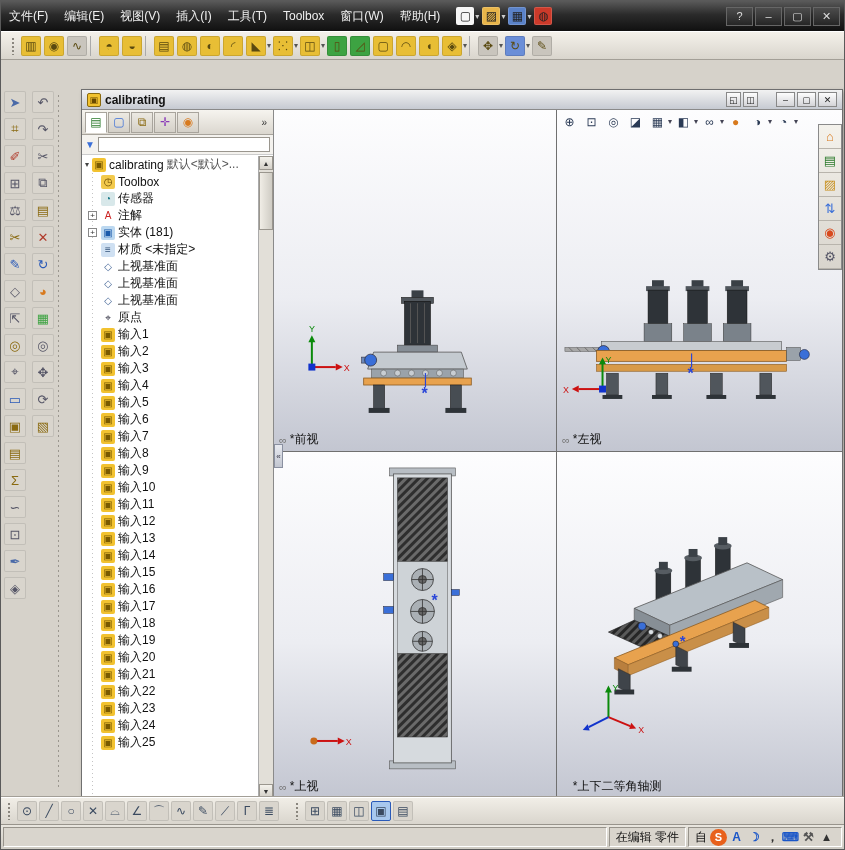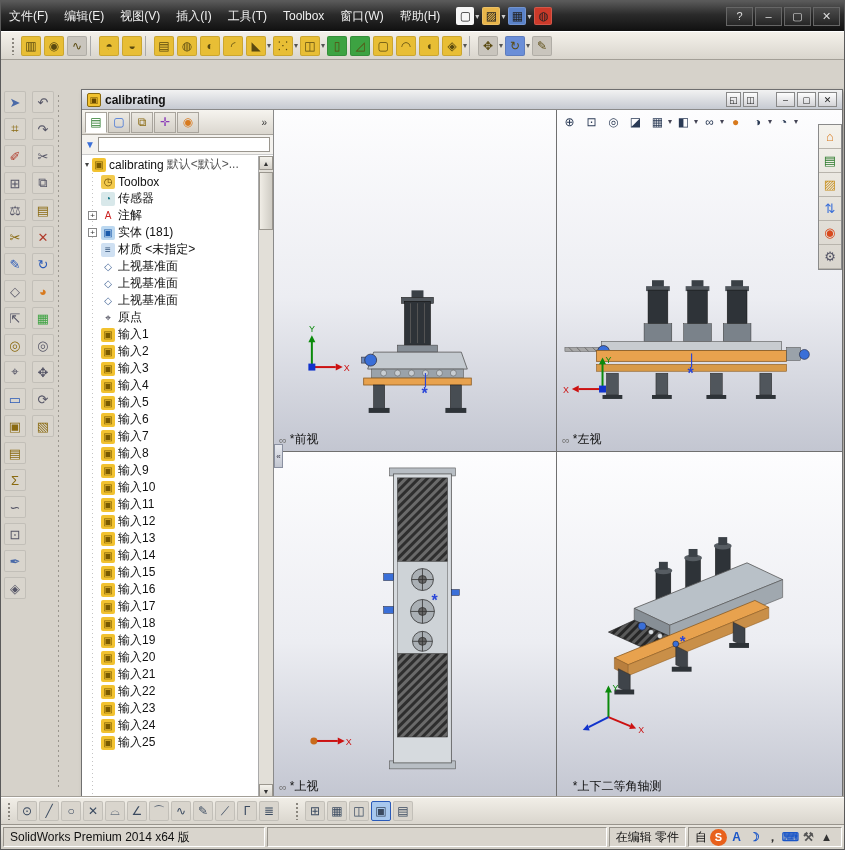--- a/index.html
+++ b/index.html
@@ -871,21 +871,20 @@
       <span class="bt">⊞</span>
           <span class="bt">▦</span>
           <span class="bt">◫</span>
           <span class="bt active">▣</span>
           <span class="bt">▤</span>
         </span>
     </span>
   </div>
 
   <div class="statusbar">
-    <span class="sb-cell sb-text">SolidWorks Premium 2014 x64 版</span>
     <span class="sb-cell sb-fill"></span>
     <span class="sb-cell">在编辑 零件</span>
     <span class="sb-cell">
       <span>自</span>
       <span style="display:flex;gap:1px;align-items:center;">
 
       <span class="tray-ic" data-round="1" style="background: rgb(232, 97, 28);">S</span>
           <span class="tray-ic" style="color: rgb(26, 86, 200);">A</span>
           <span class="tray-ic" style="color: rgb(26, 86, 200);">☽</span>
           <span class="tray-ic" style="color: rgb(51, 51, 51);">，</span>

